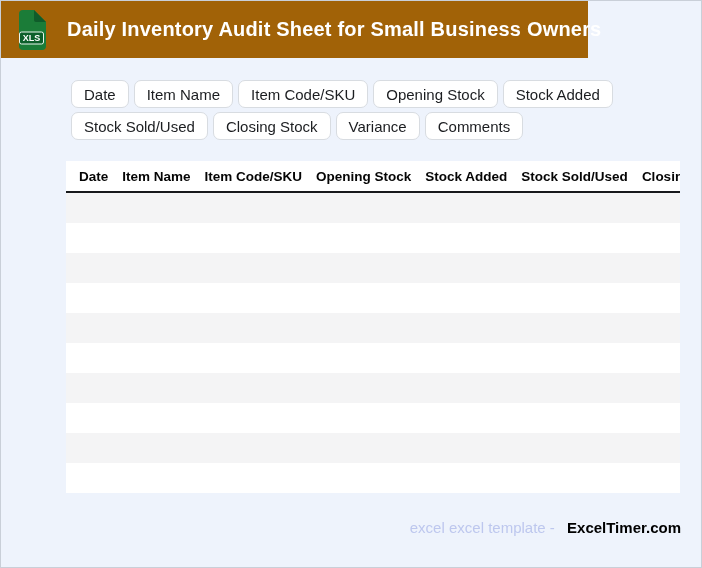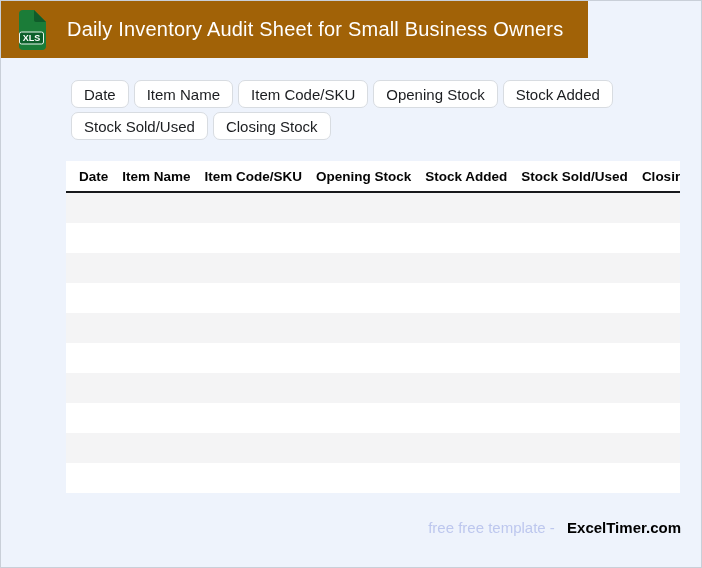--- a/index.html
+++ b/index.html
@@ -14,21 +14,21 @@
   }
   
   .topbar {
     position:absolute; left:0; top:0;
     width:587px; height:57px;
     background:#a16207;
     display:flex; align-items:center;
   }
   .xls-icon { margin-left:17px; display:flex; align-items:center; }
   .topbar h1 {
-    color:#ffffff; font-size:20px; font-weight:400;
+    color:#ffffff; font-size:20px; font-weight:700;
     margin:0 0 0 21px; letter-spacing:0.2px; white-space:nowrap;
   }
   
   .chips { position:absolute; left:70px; top:79px; }
   .chip-row { display:flex; gap:5px; margin-bottom:4px; }
   .chip {
     background:#ffffff;
     border:1px solid #d8dce1;
     border-radius:7px;
     height:28px; box-sizing:border-box;
@@ -92,20 +92,22 @@
     <div class="chip-row">
       <button class="chip">Date</button>
       <button class="chip">Item Name</button>
       <button class="chip">Item Code/SKU</button>
       <button class="chip">Opening Stock</button>
       <button class="chip">Stock Added</button>
     </div>
     <div class="chip-row">
       <button class="chip">Stock Sold/Used</button>
       <button class="chip">Closing Stock</button>
+      <button class="chip">Variance</button>
+      <button class="chip">Comments</button>
     </div>
   </div>
 
   <div class="table-card">
     <div class="thead">
       <span class="th">Date</span>
       <span class="th">Item Name</span>
       <span class="th">Item Code/SKU</span>
       <span class="th">Opening Stock</span>
       <span class="th">Stock Added</span>
@@ -121,17 +123,17 @@
       <div class="trow"></div>
       <div class="trow"></div>
       <div class="trow"></div>
       <div class="trow"></div>
       <div class="trow"></div>
       <div class="trow"></div>
     </div>
   </div>
 
   <div class="footer">
-    <span class="footer-prefix">free free template -</span>
+    <span class="footer-prefix">excel excel template -</span>
     <a class="footer-brand">ExcelTimer.com</a>
   </div>
 
 </div>
 
 </body></html>

